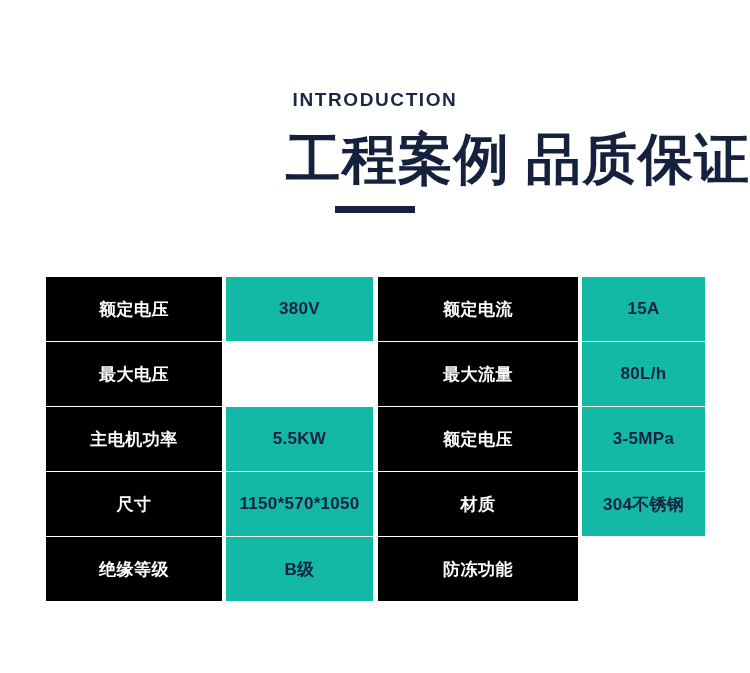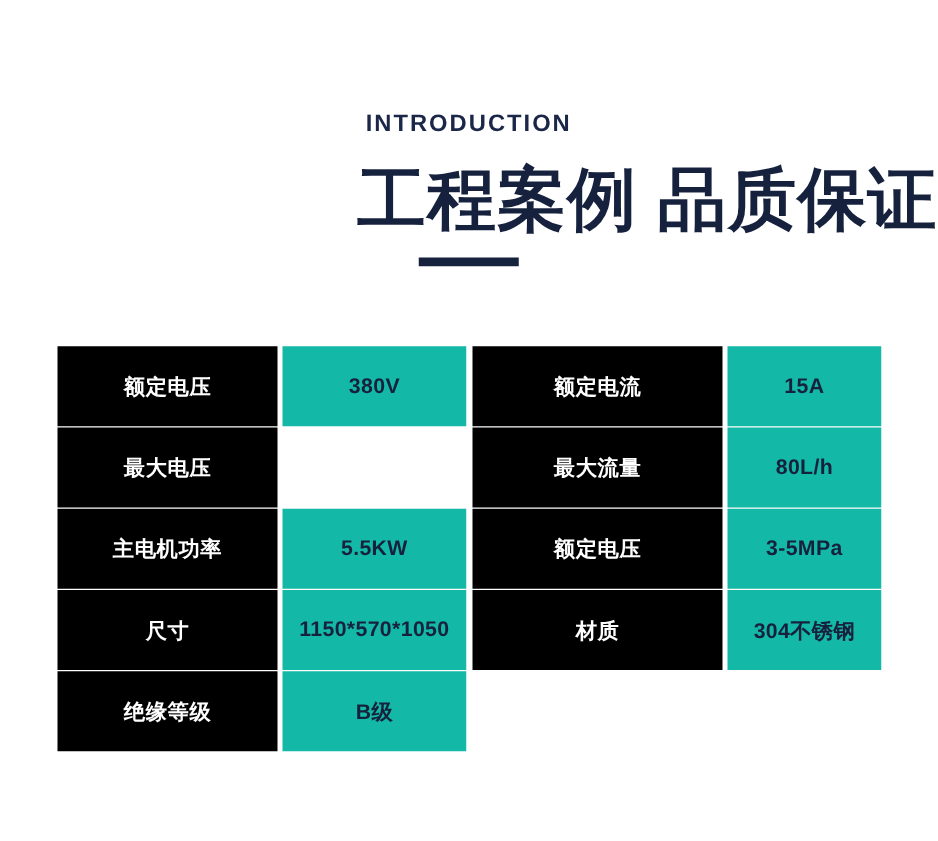--- a/index.html
+++ b/index.html
@@ -155,17 +155,18 @@
       </div>
       <div class="spec-row">
         <div class="spec-label">额定电压</div>
         <div class="spec-value">3-5MPa</div>
       </div>
       <div class="spec-row">
         <div class="spec-label">材质</div>
         <div class="spec-value">304不锈钢</div>
       </div>
       <div class="spec-row">
+        <div class="spec-label">防冻功能</div>
       </div>
     </div>
 
   </div>
 </div>
 
 </body></html>

